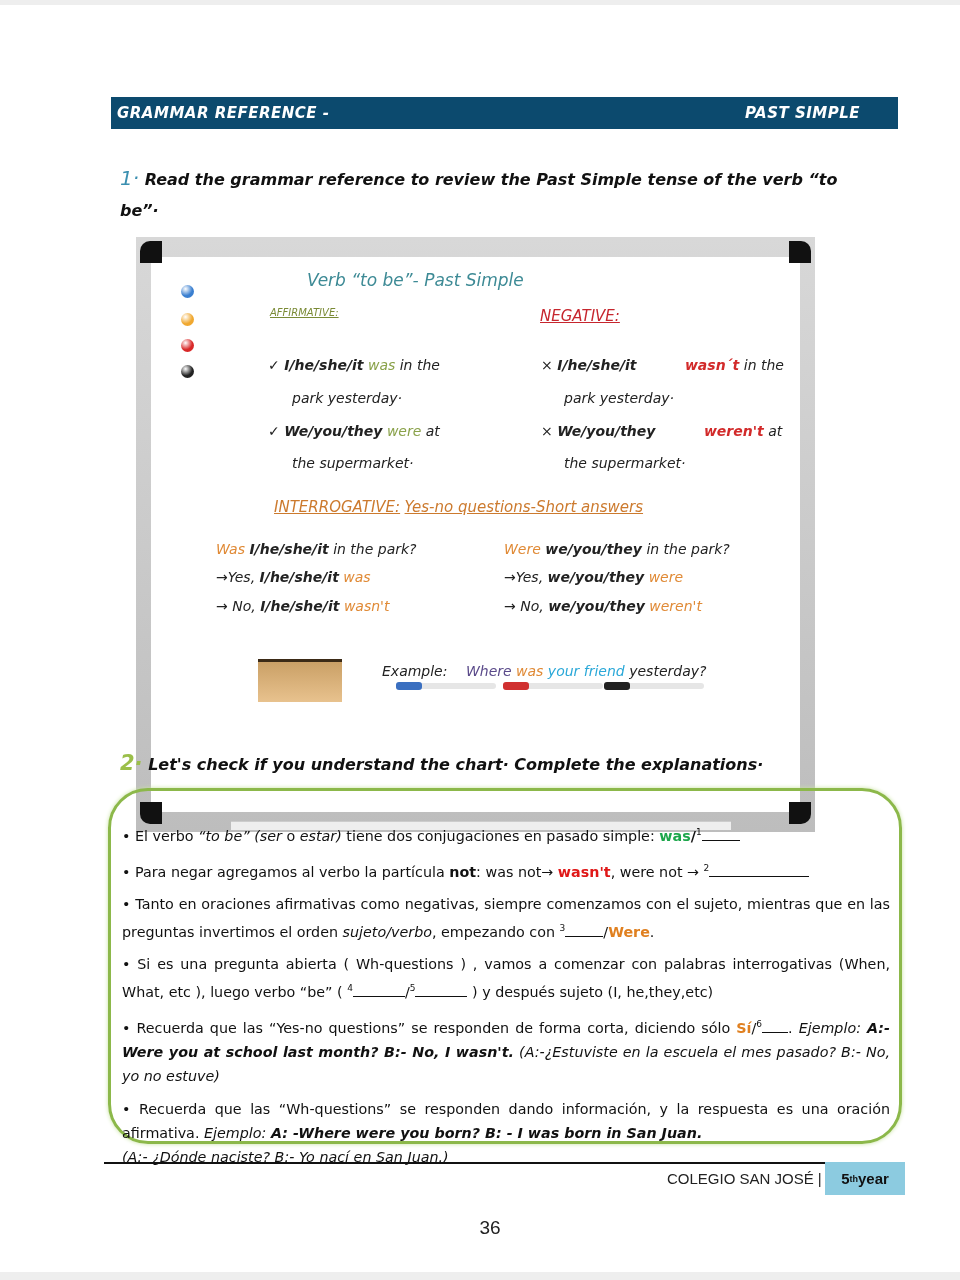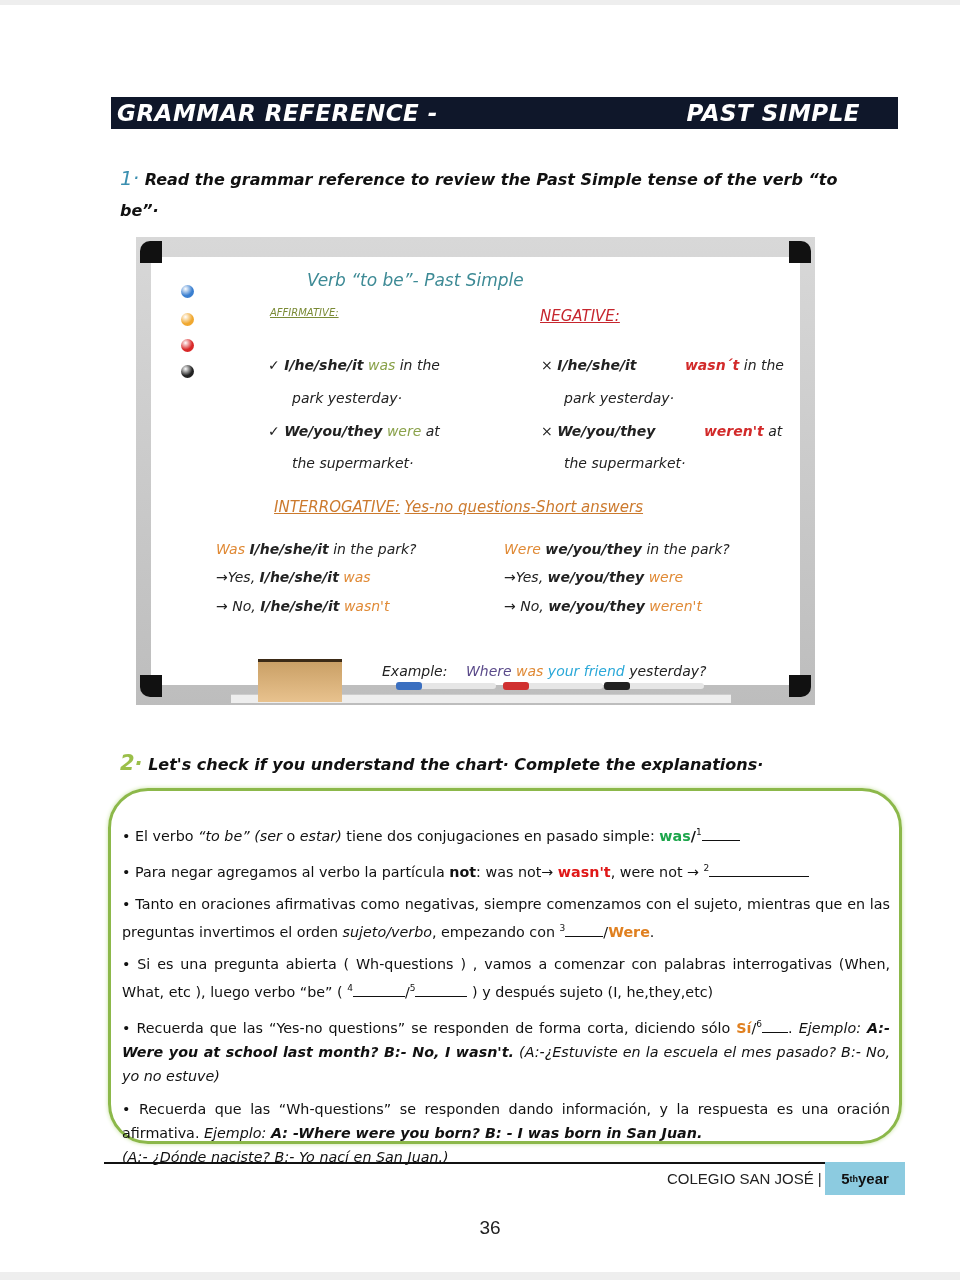--- a/index.html
+++ b/index.html
@@ -7,38 +7,38 @@
     width: 960px; height: 1280px; position: relative; overflow: hidden;
     background: #ffffff;
     font-family: "DejaVu Sans", sans-serif;
     color: #111;
   }
   .top-strip { position: absolute; left: 0; top: 0; width: 960px; height: 5px; background: #eeeeee; }
   .bottom-strip { position: absolute; left: 0; top: 1272px; width: 960px; height: 8px; background: #eeeeee; }
 
   .banner {
     position: absolute; left: 111px; top: 97px; width: 787px; height: 32px;
-    background: #0f172a; color: #fff;
+    background: #0c4a6e; color: #fff;
     font-family: "DejaVu Sans", sans-serif; font-style: italic; font-weight: bold;
-    font-size: 23px; letter-spacing: 0.5px;
+    font-size: 15px; letter-spacing: 0.5px;
     display: flex; align-items: center; justify-content: space-between;
     padding: 0 38px 0 6px; box-sizing: border-box;
   }
 
   .ex-title {
     position: absolute; left: 114px; width: 760px;
     font-family: "DejaVu Sans", sans-serif; font-style: italic; font-weight: bold;
     font-size: 16px; line-height: 31px; color: #111; margin-left: 6px;
   }
   .ex-num { color: #3a8fb0; font-size: 20px; font-weight: normal; }
   .ex2-num { color: #9bbf4a; font-size: 21px; font-weight: bold; }
 
   
   .board {
-    position: absolute; left: 136px; top: 237px; width: 679px; height: 468px;
+    position: absolute; left: 136px; top: 237px; width: 679px; height: 595px;
     background: linear-gradient(#d8d8d8, #bdbdbd);
   }
   .board-inner {
     position: absolute; left: 15px; top: 20px; right: 15px; bottom: 20px;
     background: #fff;
   }
   .corner { position: absolute; width: 22px; height: 22px; background: #111; }
   .corner.tl { left: 4px; top: 4px; border-top-left-radius: 10px; }
   .corner.tr { right: 4px; top: 4px; border-top-right-radius: 10px; }
   .corner.bl { left: 4px; bottom: 8px; border-bottom-left-radius: 10px; }

